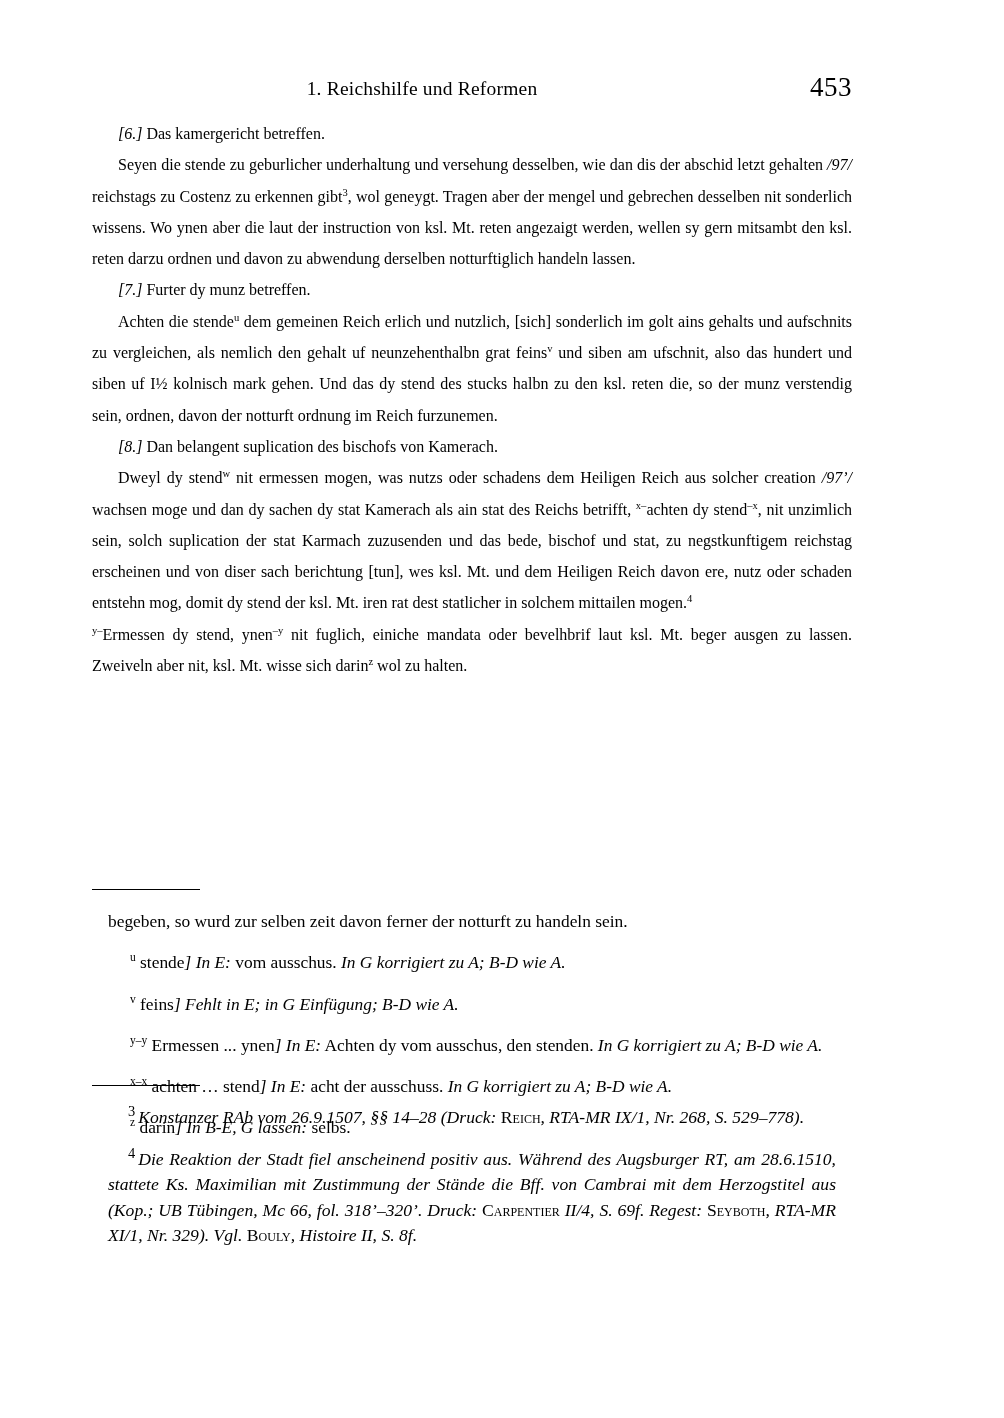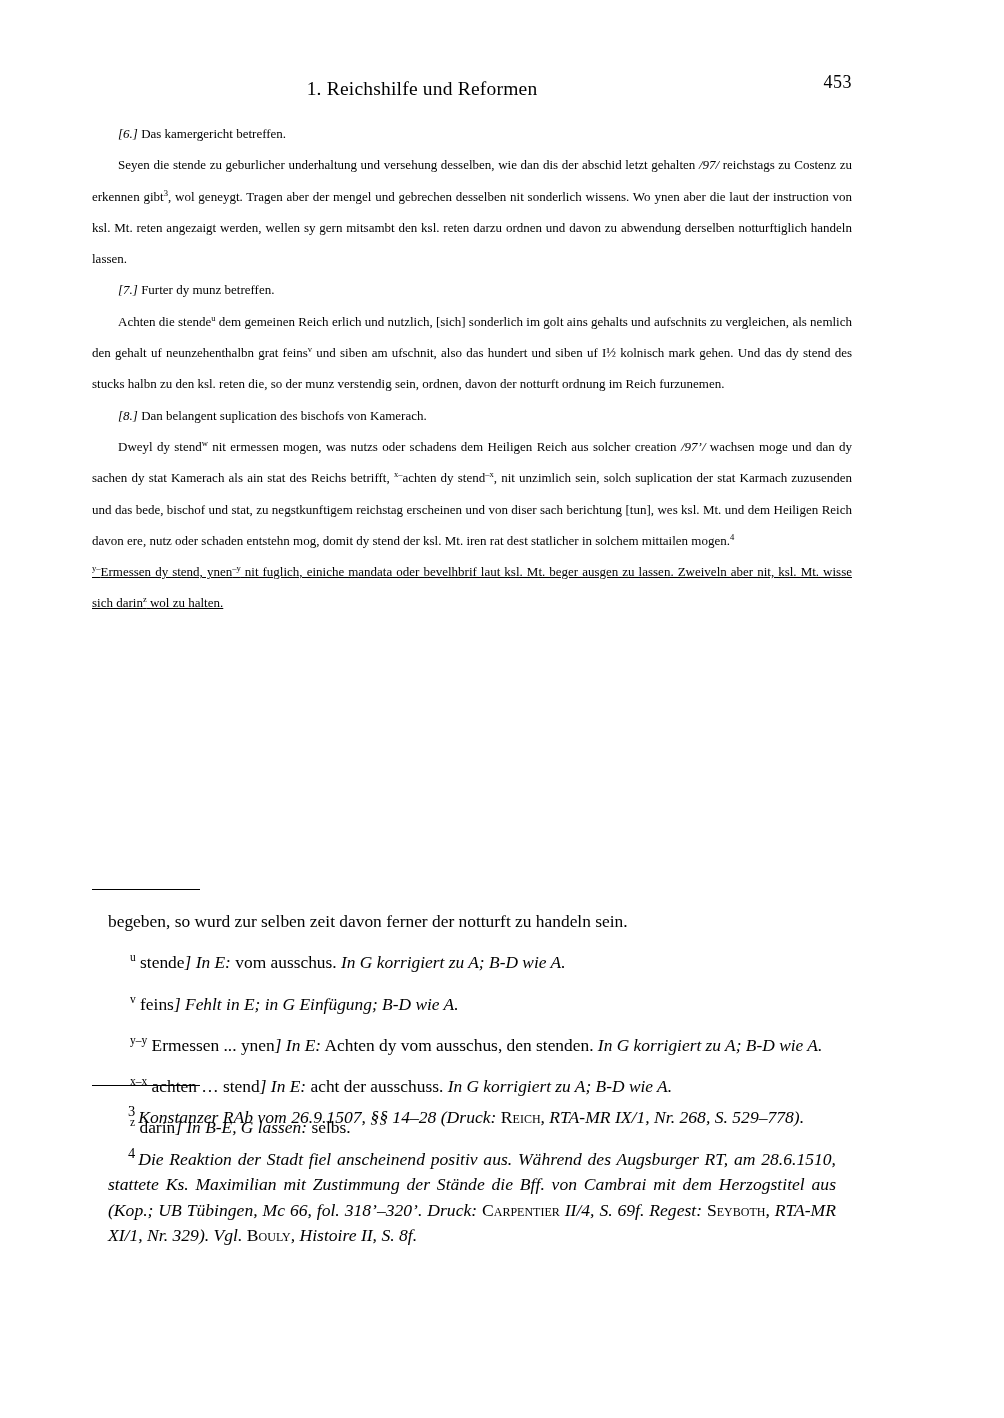--- a/index.html
+++ b/index.html
@@ -36,40 +36,39 @@
     top: 0;
     width: 660px;
     text-align: center;
     font-size: 19.5px;
     letter-spacing: 0.2px;
   }
   .page-number {
     position: absolute;
     right: 0;
     top: -6px;
-    font-size: 18px;
+    font-size: 27px;
     letter-spacing: 0.5px;
   }
   .body-text {
     position: absolute;
     left: 92px;
     top: 118px;
     width: 760px;
-    font-size: 13px;
+    font-size: 16px;
     line-height: 31.3px;
     text-align: justify;
     text-justify: inter-word;
   }
   .body-text p {
     margin: 0;
     text-indent: 26px;
   }
   .body-text p.noindent {
     text-indent: 0;
-    text-decoration: underline;
   }
   i, .it {
     font-style: italic;
   }
   sup {
     font-size: 0.66em;
     vertical-align: super;
     line-height: 0;
   }
   .notes {

